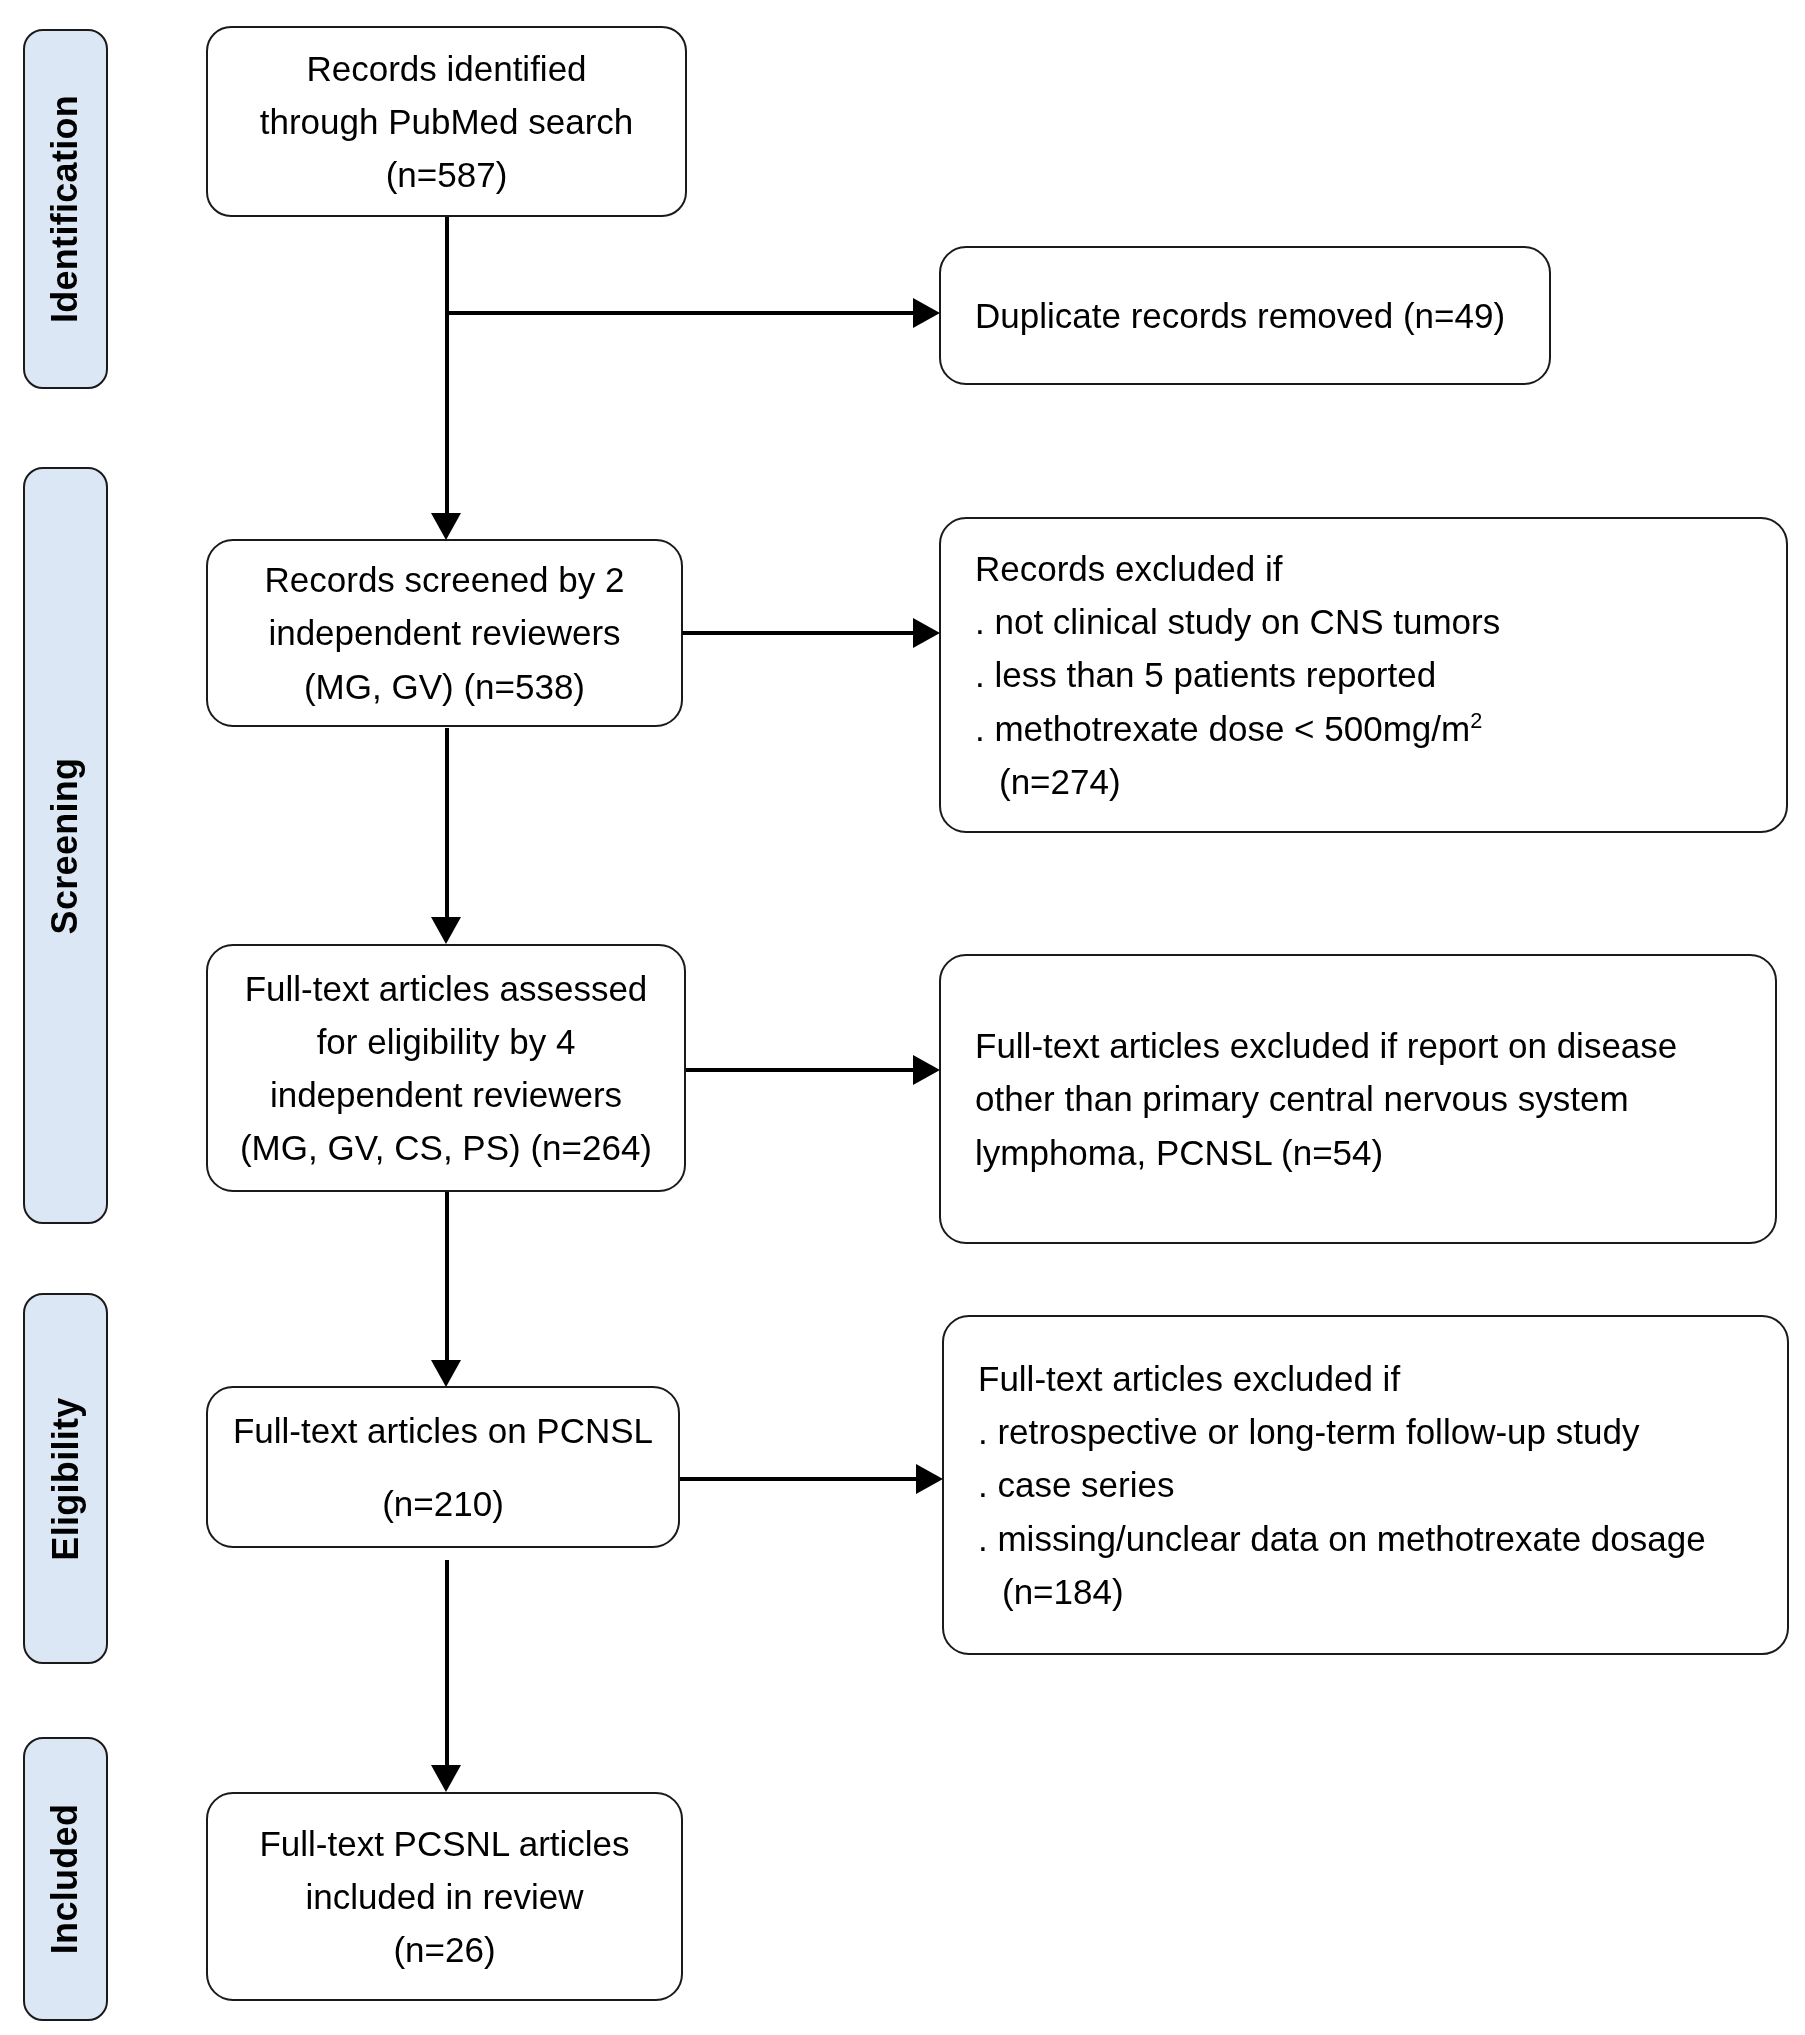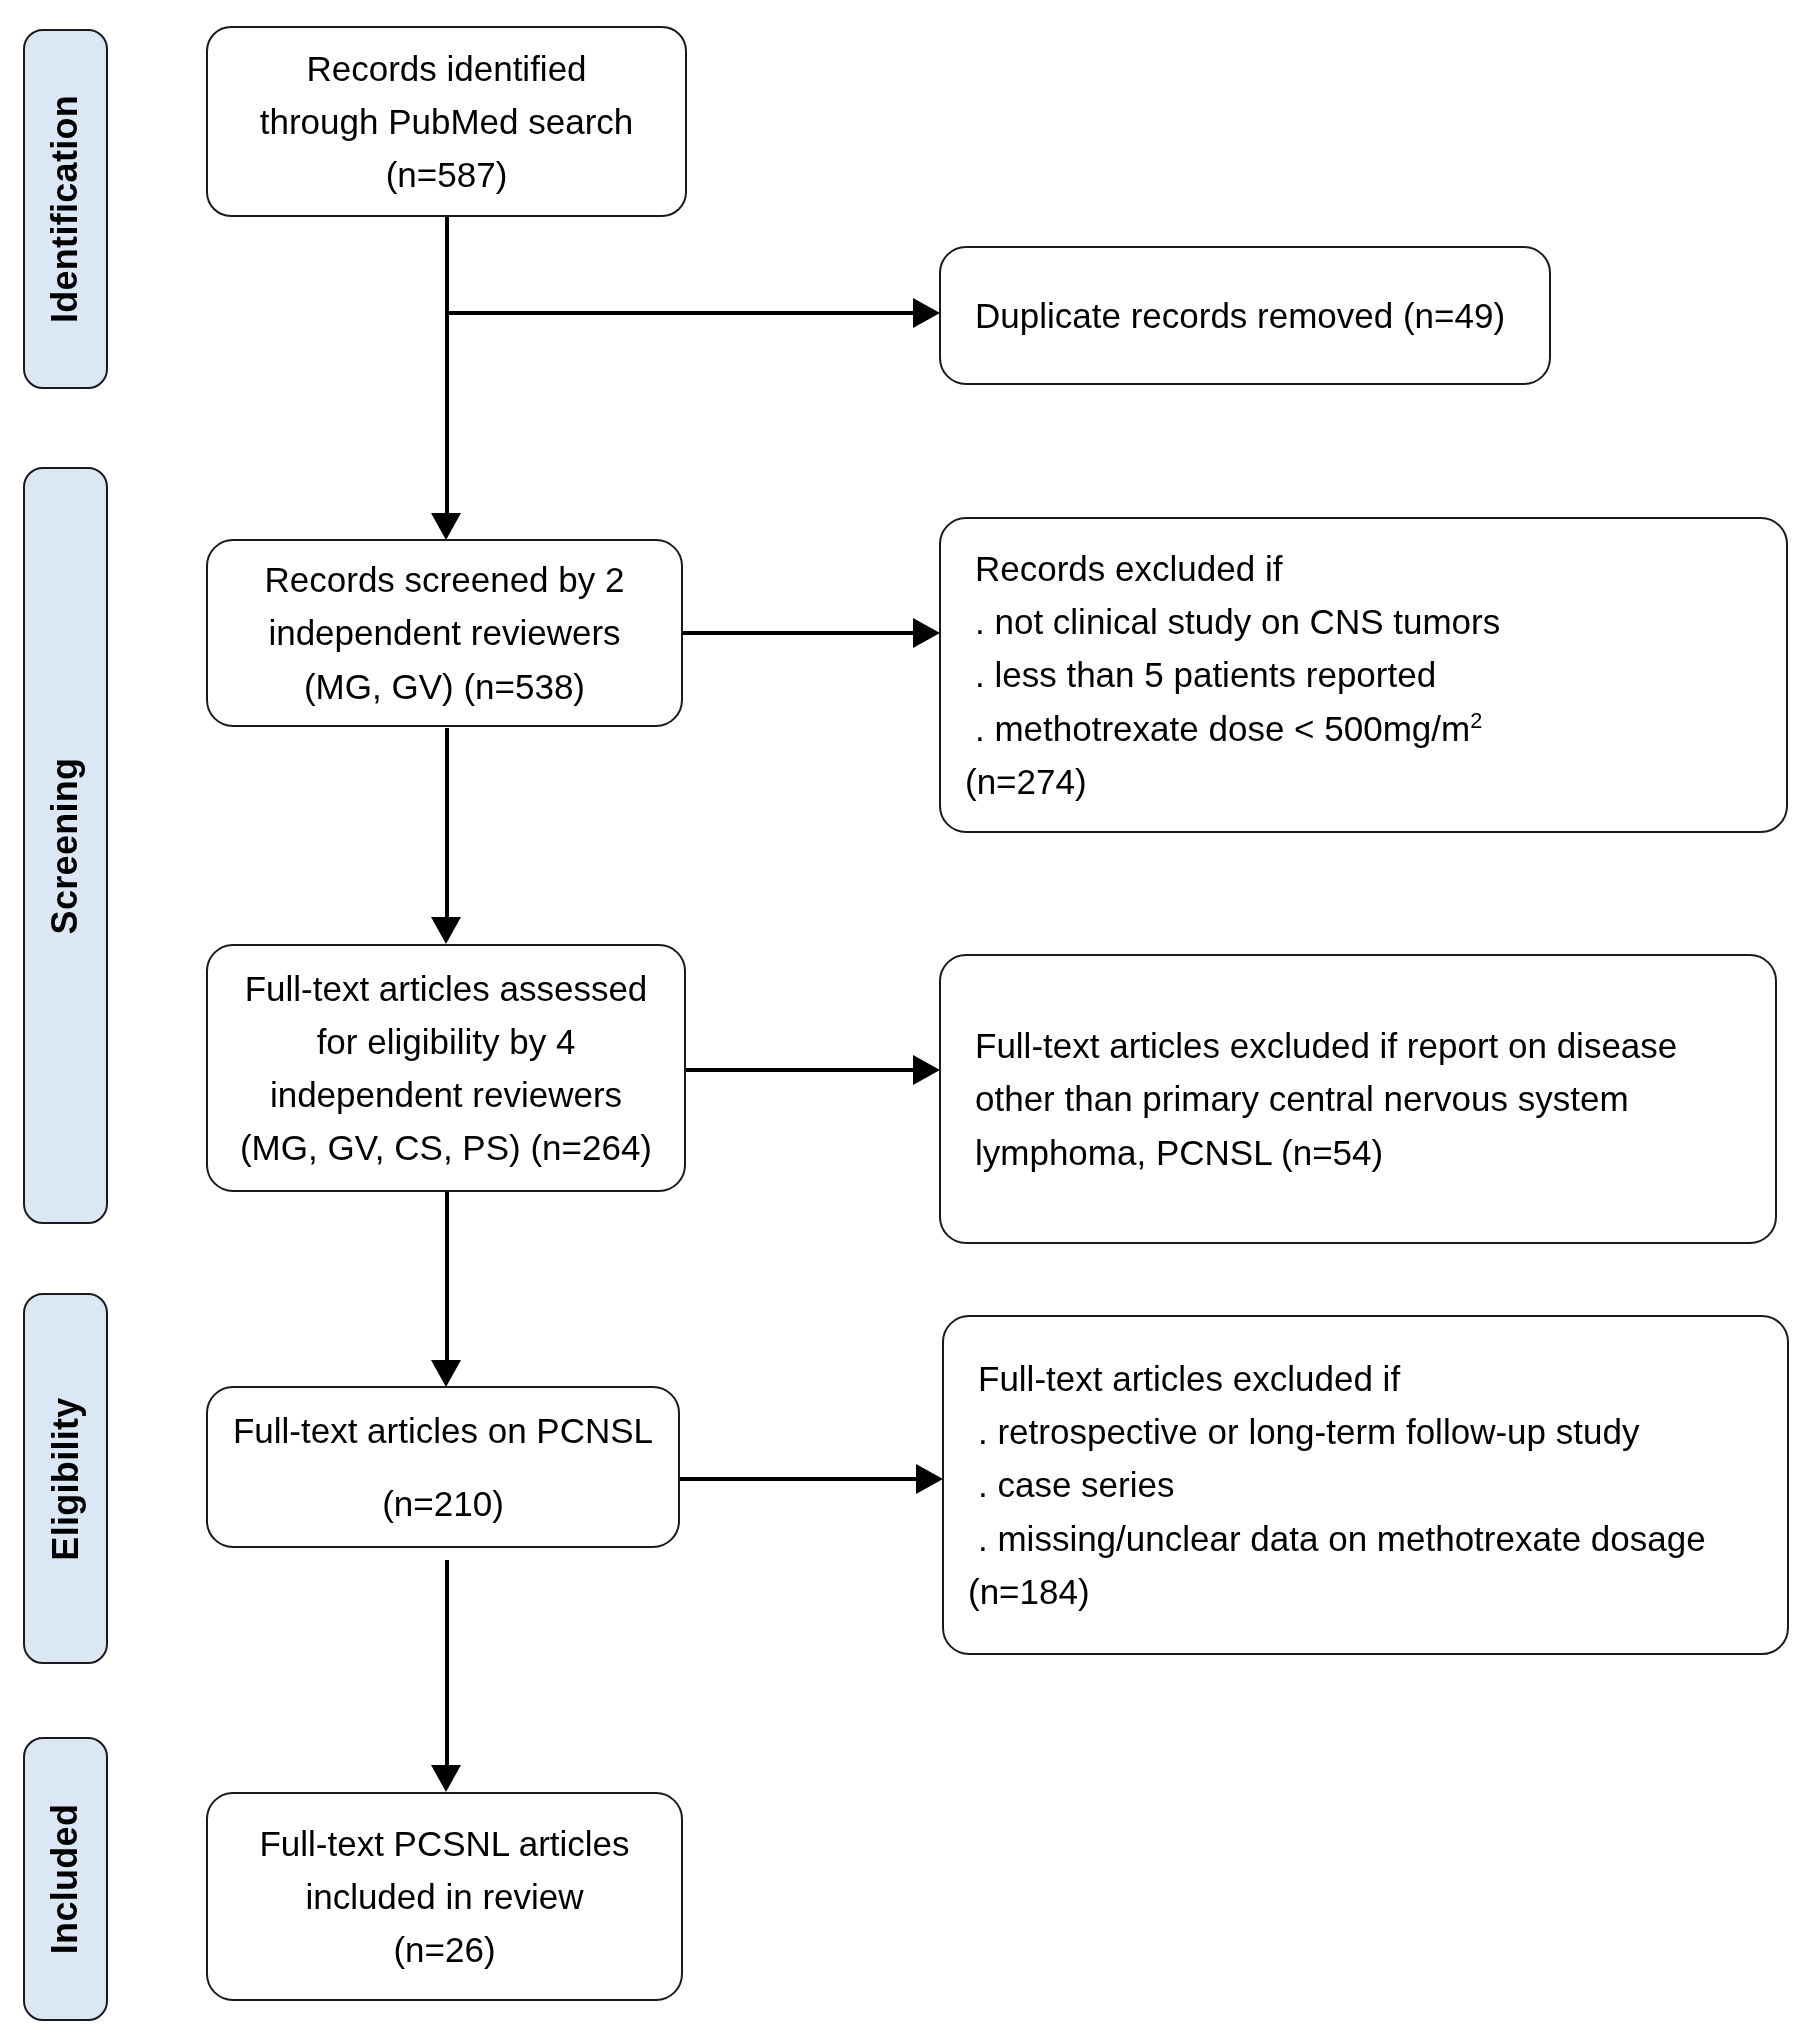--- a/index.html
+++ b/index.html
@@ -63,21 +63,21 @@
     color: #000000;
     white-space: nowrap;
   }
   .box-line.indent {
     padding-left: 24px;
   }
   .flow-box.leftal .box-line {
     padding-left: 34px;
   }
   .flow-box.leftal .box-line.indent {
-    padding-left: 24px;
+    padding-left: 58px;
   }
   sup { font-size: 0.62em; vertical-align: super; }
 
   
   .vline {
     position: absolute;
     width: 3.5px;
     background: #000000;
   }
   .hline {

